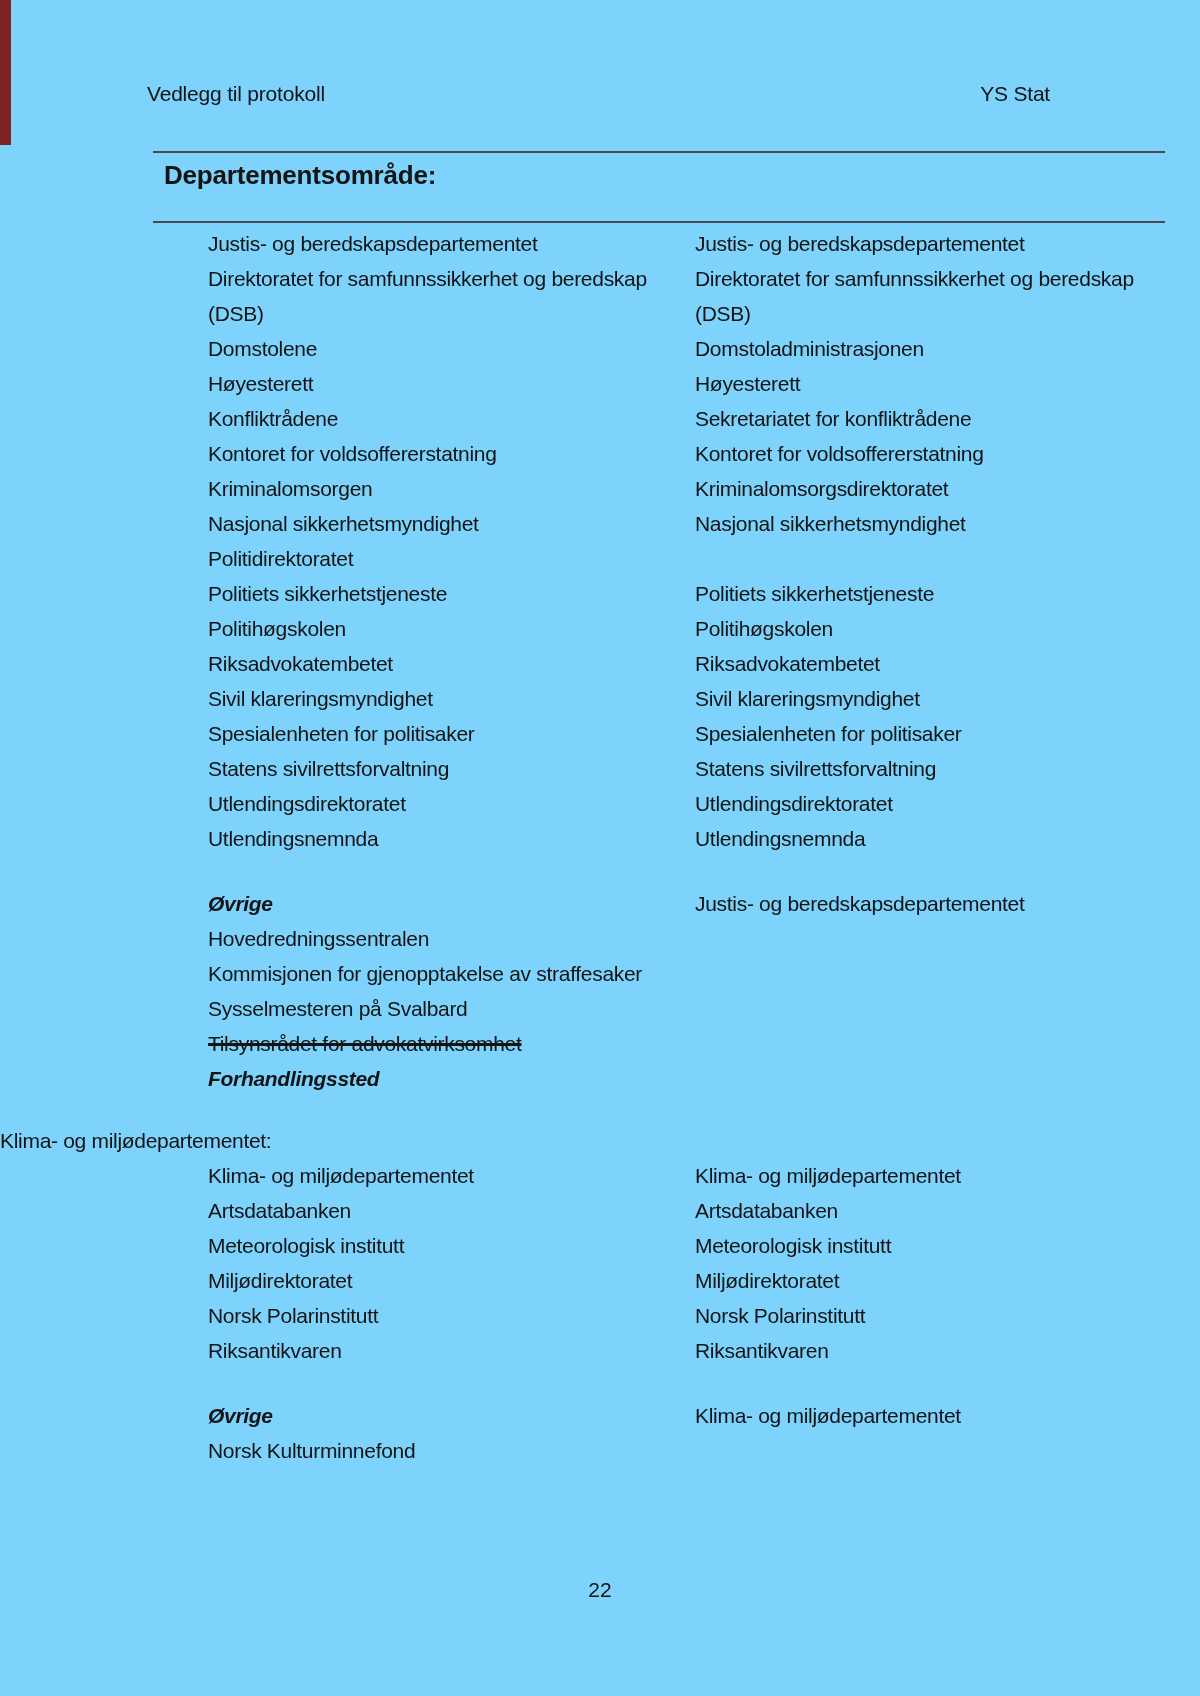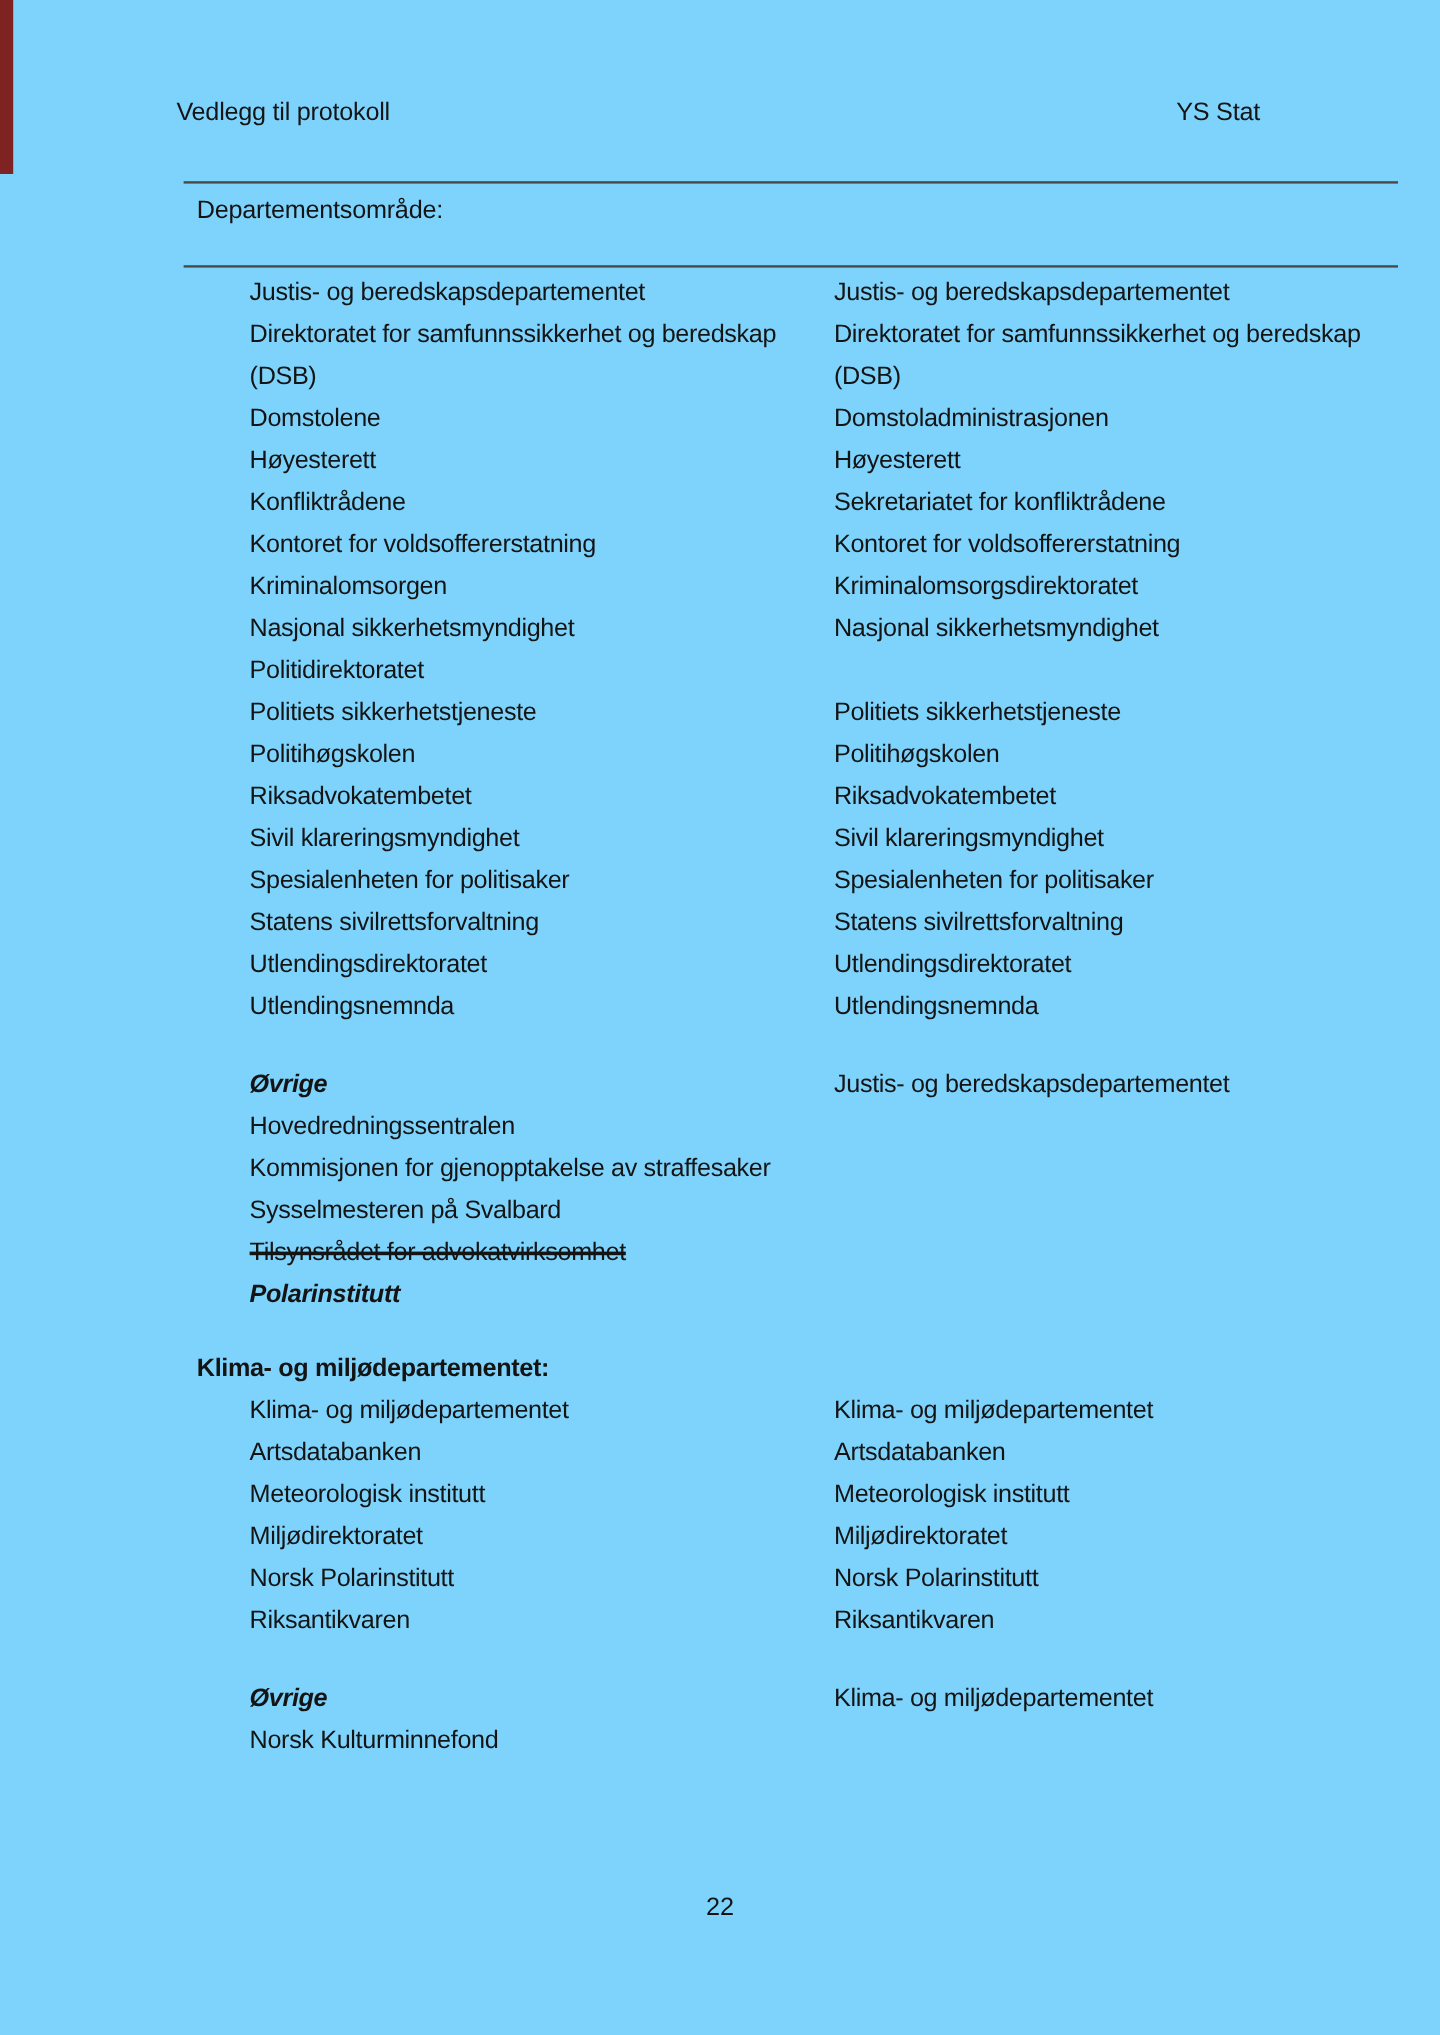--- a/index.html
+++ b/index.html
@@ -18,40 +18,40 @@
   .doc-header{
     position:absolute;top:80px;left:147px;width:903px;
     display:flex;justify-content:space-between;
     font-size:21px;letter-spacing:-0.2px;line-height:27px;
   }
   .rule{position:absolute;left:153px;width:1012px;height:2px;}
   .rule-top{top:151px;}
   .rule-mid{top:221px;}
   .section-title{
     position:absolute;top:162px;left:164px;
-    font-size:21px;font-weight:400;line-height:27px;letter-spacing:-0.2px;
+    font-size:26px;font-weight:700;line-height:27px;letter-spacing:-0.2px;
   }
   .col-headers{
     position:absolute;top:198px;left:210px;width:955px;
     font-size:21px;font-weight:700;line-height:27px;letter-spacing:-0.2px;
   }
   .col-headers .c1h{display:inline-block;width:485px;}
   .col-headers .c2h{display:inline-block;}
   .content{
     position:absolute;top:226px;left:0;width:1180px;
     font-size:21px;letter-spacing:-0.3px;
   }
   .trow{
     display:grid;grid-template-columns:487px auto;
     padding-left:208px;line-height:35px;
   }
   .trow .cell{white-space:pre;}
   .section-heading{
-    padding-left:164px;line-height:35px;margin-top:27px;
-    font-weight:700;
+    line-height:35px;margin-top:27px;
+    font-weight:400;
   }
   .gap-above{margin-top:30px;}
   .bold{font-weight:700;font-style:italic;}
   .strike{
     text-decoration:line-through;
     text-decoration-thickness:2.5px;
   }
   .page-number{
     position:absolute;top:1576px;left:0;width:1200px;
     text-align:center;font-size:21px;line-height:27px;
@@ -160,21 +160,21 @@
       </div>
       <div class="trow">
         <span class="cell c1">Sysselmesteren på Svalbard</span>
         <span class="cell c2"></span>
       </div>
       <div class="trow">
         <span class="cell c1 strike">Tilsynsrådet for advokatvirksomhet</span>
         <span class="cell c2"></span>
       </div>
       <div class="trow">
-        <span class="cell c1 bold">Polarinstitutt</span>
+        <span class="cell c1 bold">Forhandlingssted</span>
         <span class="cell c2"></span>
       </div>
       <div class="section-heading">Klima- og miljødepartementet:</div>
       <div class="trow">
         <span class="cell c1">Klima- og miljødepartementet</span>
         <span class="cell c2">Klima- og miljødepartementet</span>
       </div>
       <div class="trow">
         <span class="cell c1">Artsdatabanken</span>
         <span class="cell c2">Artsdatabanken</span>

